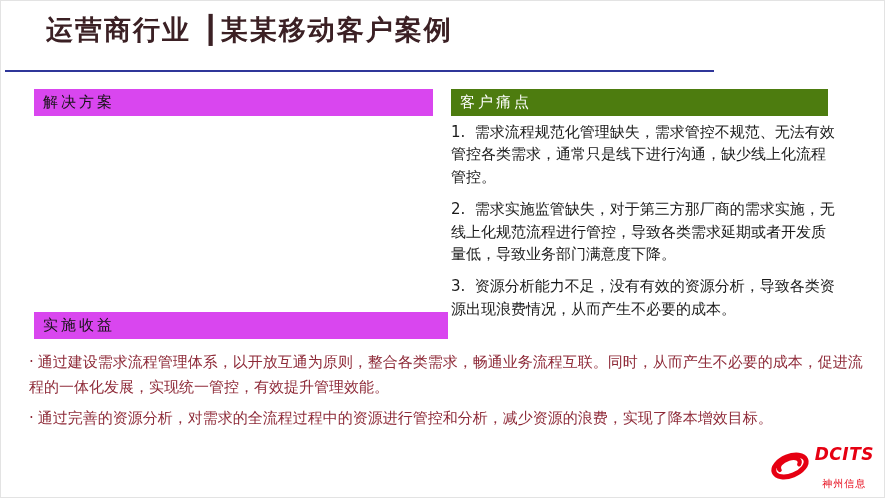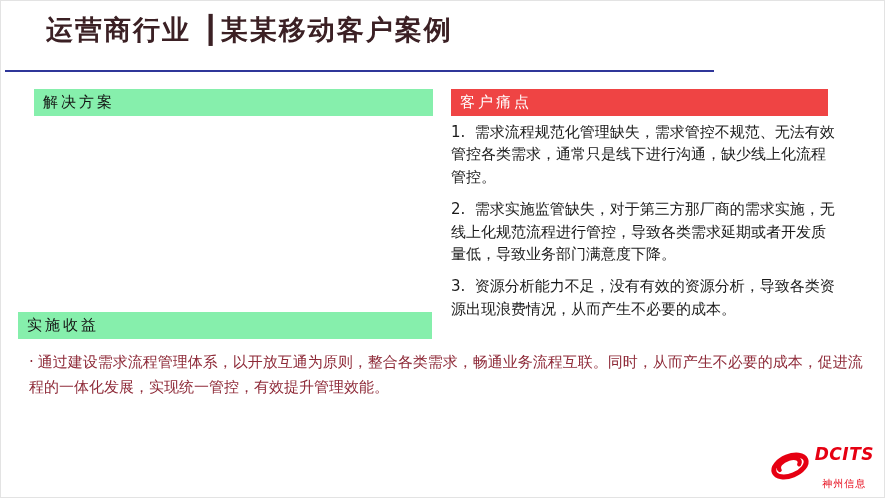--- a/index.html
+++ b/index.html
@@ -19,25 +19,25 @@
   }
   .title-rule{
     position:absolute;left:4px;top:69px;width:709px;height:2px;
     background:#2f3699;
   }
   .section-header{
     position:absolute;height:27px;line-height:27px;
     font-size:15px;letter-spacing:3px;
     padding-left:9px;box-sizing:border-box;
   }
-  .header-gray{background:#86efac;color:#141414;}
-  .header-red{background:#ef4444;color:#ffffff;}
+  .header-gray{background:#d946ef;color:#141414;}
+  .header-red{background:#4d7c0f;color:#ffffff;}
   .hdr-solution{left:33px;top:88px;width:399px;}
   .hdr-pain{left:450px;top:88px;width:377px;}
-  .hdr-benefit{left:17px;top:311px;width:414px;}
+  .hdr-benefit{left:33px;top:311px;width:414px;}
   .solution-body{
     position:absolute;left:33px;top:119px;width:401px;
     font-size:15px;line-height:22.5px;color:#33508f;
     text-align:justify;
   }
   .pain-list{
     position:absolute;left:450px;top:120px;width:388px;
     font-size:15px;line-height:22.4px;color:#1a1a1a;
   }
   .pain-list p{margin:0 0 10px 0;white-space:pre-wrap;}
@@ -74,20 +74,21 @@
   <div class="pain-list">
     <p>1.  需求流程规范化管理缺失，需求管控不规范、无法有效管控各类需求，通常只是线下进行沟通，缺少线上化流程管控。</p>
     <p>2.  需求实施监管缺失，对于第三方那厂商的需求实施，无线上化规范流程进行管控，导致各类需求延期或者开发质量低，导致业务部门满意度下降。</p>
     <p>3.  资源分析能力不足，没有有效的资源分析，导致各类资源出现浪费情况，从而产生不必要的成本。</p>
   </div>
 
   <div class="section-header header-gray hdr-benefit">实施收益</div>
 
   <div class="benefit-list">
     <p><span class="benefit-bullet">·</span><span>通过建设需求流程管理体系，以开放互通为原则，整合各类需求，畅通业务流程互联。同时，从而产生不必要的成本，促进流程的一体化发展，实现统一管控，有效提升管理效能。</span></p>
+    <p><span class="benefit-bullet">·</span><span>通过完善的资源分析，对需求的全流程过程中的资源进行管控和分析，减少资源的浪费，实现了降本增效目标。</span></p>
   </div>
 
   <div class="logo">
     <span>
       <svg width="42" height="32" viewBox="0 0 42 32" aria-hidden="true">
         <g transform="rotate(-22 21 16)">
           <ellipse cx="21" cy="16" rx="17" ry="9.5" fill="none" stroke="#e60012" stroke-width="5"></ellipse>
           <path d="M 10 16 A 11 6 0 1 1 30 18" fill="none" stroke="#e60012" stroke-width="4" stroke-linecap="round"></path>
         </g>
       </svg>

